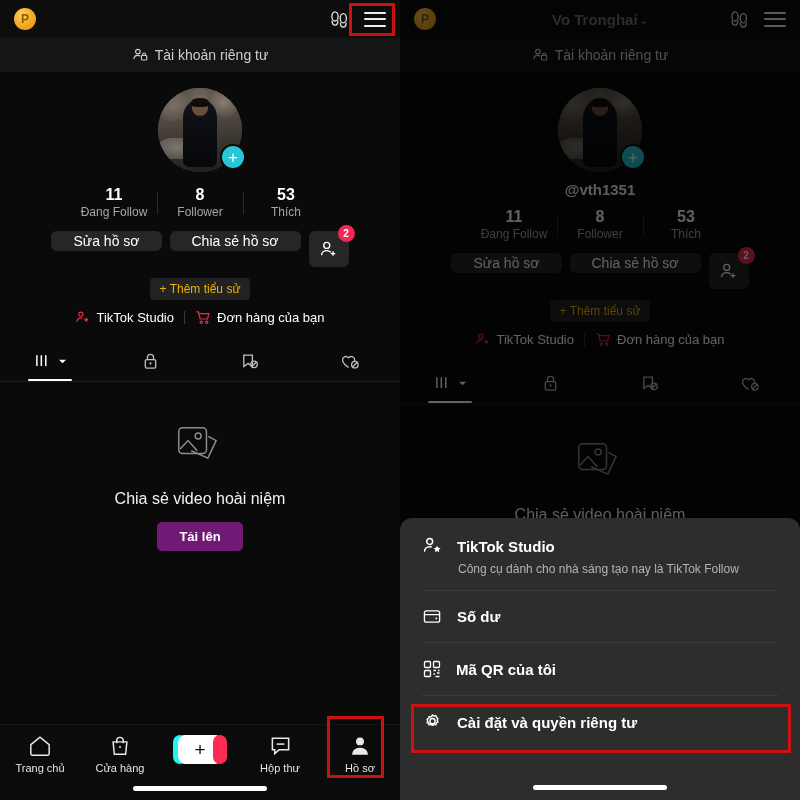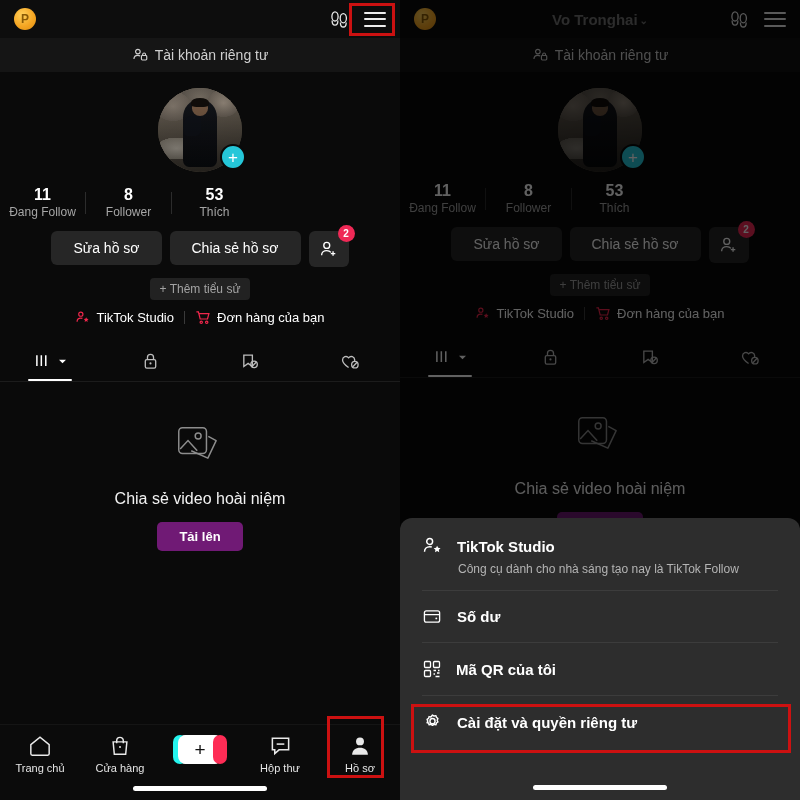--- a/index.html
+++ b/index.html
@@ -84,42 +84,42 @@
   .plus-badge {
     position:absolute; right:-4px; bottom:2px; width:26px; height:26px; border-radius:50%;
     background:#25c7d9; border:2px solid #0a0a0a;
     display:flex; align-items:center; justify-content:center;
     color:#fff; font-size:17px; font-weight:300; line-height:1;
   }
 
   .handle { margin-top:9px; font-size:15px; font-weight:bold; color:#f0f0f0; }
 
   
-  .stats { display:flex; justify-content:flex-start; align-items:center; margin-top:14px; }
+  .stats { display:flex; justify-content:center; align-items:center; margin-top:14px; }
   .stat { width:85px; text-align:center; }
   .stat .num { font-size:16px; font-weight:bold; color:#fff; line-height:1.15; }
   .stat .lbl { font-size:12px; color:#a6a6a6; margin-top:1px; }
   .stat-div { width:1px; height:22px; background:#2c2c2c; }
 
   
   .actions { display:flex; justify-content:center; gap:8px; margin-top:12px; padding:0 14px; }
   .btn-act {
     background:#262626; color:#fff; font-size:14px; border-radius:6px;
-    height:34px; display:flex; align-items:center; justify-content:center;
+    height:20px; display:flex; align-items:center; justify-content:center;
     padding:0 22px; white-space:nowrap;
   }
   .btn-icon { position:relative; background:#262626; width:40px; height:36px;
     border-radius:6px; display:flex; align-items:center; justify-content:center; }
   .badge-count {
     position:absolute; top:-6px; right:-6px; min-width:17px; height:17px; padding:0 4px;
     background:#ef2956; color:#fff; border-radius:9px; font-size:10px; font-weight:bold;
     display:flex; align-items:center; justify-content:center;
   }
 
-  .bio-add { margin:11px auto 0; background:#222; color:#a3a3a3; font-size:12px;
+  .bio-add { margin:11px auto 0; background:#222; color:#eab308; font-size:12px;
     border-radius:4px; padding:4px 10px; display:inline-block; }
 
   .links-row { margin-top:10px; display:flex; justify-content:center; align-items:center; gap:10px;
     font-size:13px; color:#fff; }
   .links-row .lnk { display:flex; align-items:center; gap:6px; }
   .links-sep { width:1px; height:13px; background:#3a3a3a; }
 
   
   .tabstrip { display:flex; margin-top:16px; border-bottom:1px solid #1c1c1c; }
   .tab { flex:1; height:40px; display:flex; align-items:center; justify-content:center;
@@ -406,20 +406,21 @@
         <div class="avatar">
           <div class="av-rock"></div>
           <div class="av-person"></div>
           <div class="av-head"></div>
           <div class="av-hair"></div>
           <div class="av-arm"></div>
           <div class="av-shadow"></div>
         </div>
         <div class="plus-badge">+</div>
       </div>
+      <div class="handle">@vth1351</div>
     </div>
 
     <div class="stats" style="margin-top:10px;">
       <div class="stat">
         <div class="num">11</div>
         <div class="lbl">Đang Follow</div>
       </div>
       <div class="stat-div"></div>
       <div class="stat">
         <div class="num">8</div>

